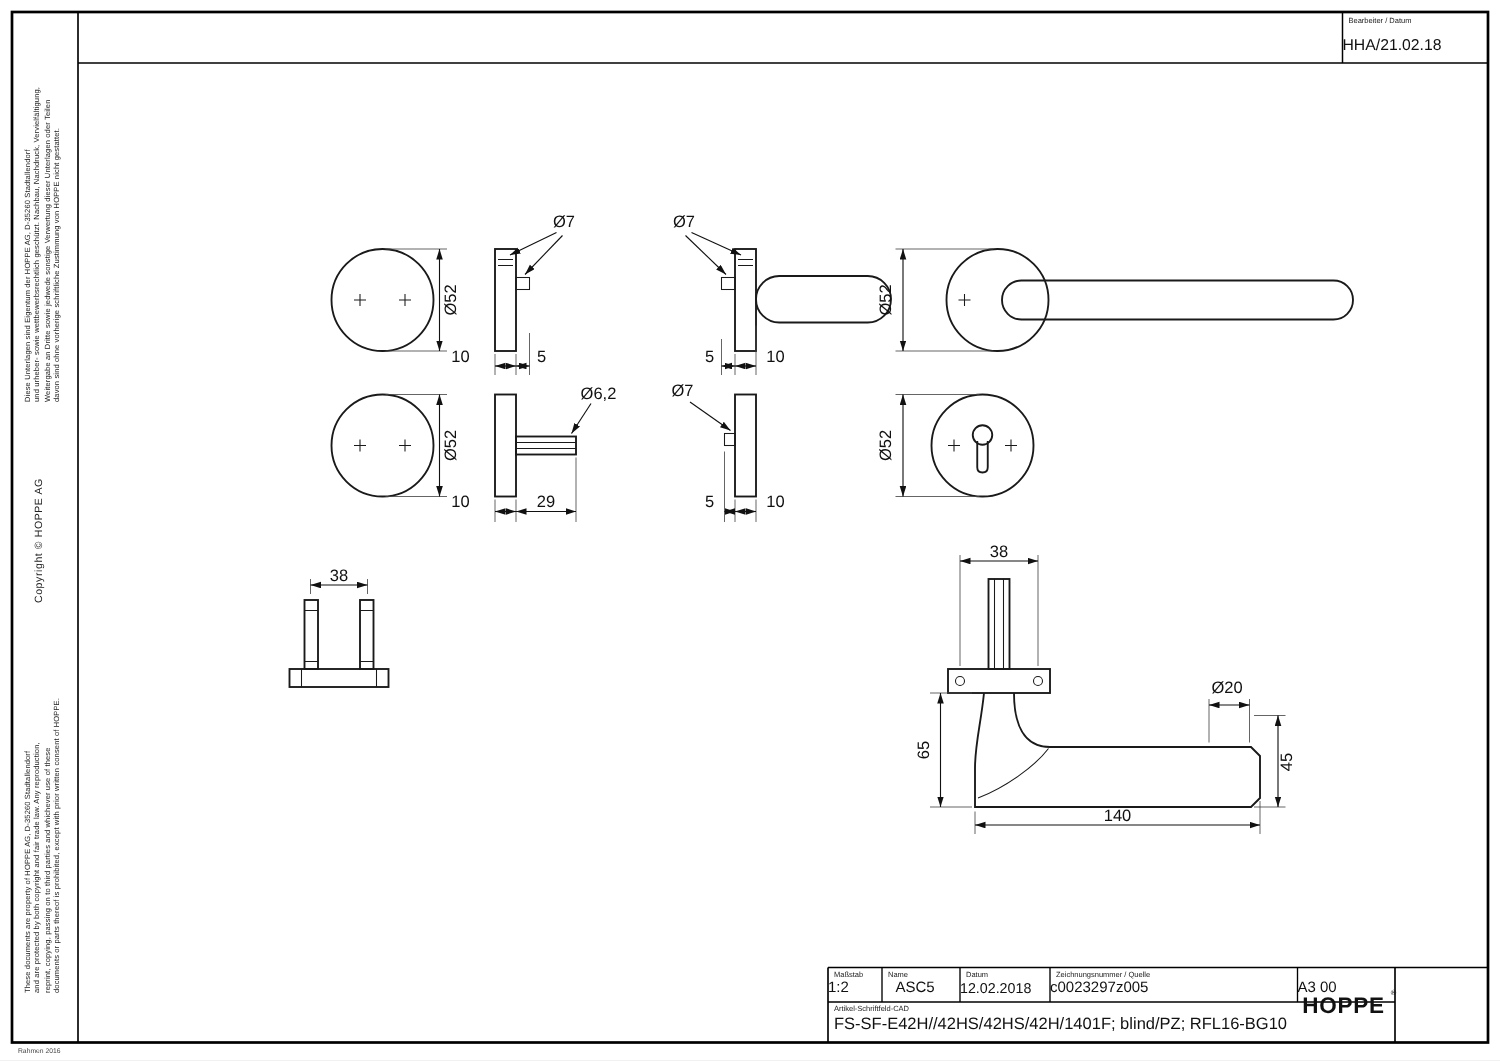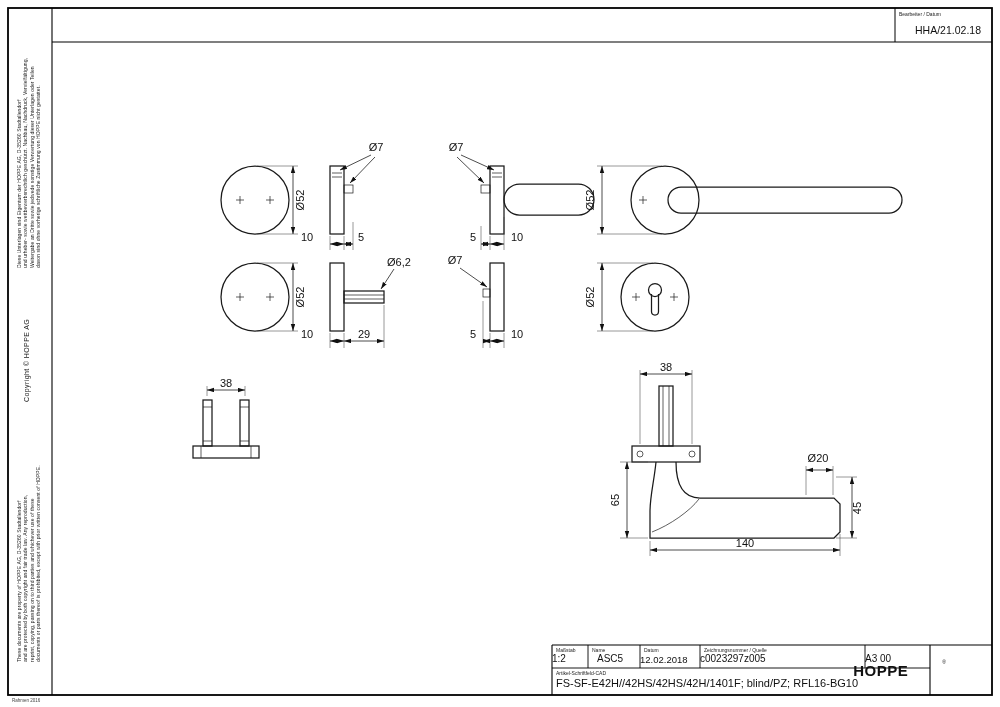--- a/index.html
+++ b/index.html
@@ -10,31 +10,31 @@
   
   .fr{stroke:#000;fill:none}
   .g {fill:none;stroke:#1a1a1a;stroke-width:1.25px}
   .g2{fill:none;stroke:#1a1a1a;stroke-width:.7px}
   .e {fill:none;stroke:#444;stroke-width:.55px}
   .d {fill:none;stroke:#111;stroke-width:.75px}
   .t {font-family:"Liberation Sans",sans-serif;font-size:11px;fill:#111}
   
   .hdr-title{left:60px;top:16px;font-size:15.5px;letter-spacing:.2px}
   .bearb-label{left:899px;top:11px;font-size:5px;color:#222}
-  .bearb-value{left:895px;top:24px;width:86px;text-align:right;font-size:10.5px}
+  .bearb-value{left:895px;top:24px;width:97px;text-align:left;font-size:10.5px}
   
   .rot{transform-origin:0 0;transform:rotate(-90deg)}
   .legal{font-size:5px;line-height:6.4px;color:#222;letter-spacing:.1px}
   .cpy{font-size:7px;color:#222;letter-spacing:.4px}
   .frame-note{left:12px;top:698px;font-size:4.5px;color:#444}
   
   .tb-label{font-size:5px;color:#222}
   .tb-value{font-size:10px}
   .c{text-align:left}
-  .logo-box{left:876px;top:645px;width:47px;height:50px;display:flex;align-items:center;justify-content:center;gap:17px}
+  .logo-box{left:876px;top:645px;width:47px;height:50px;display:flex;align-items:center;justify-content:center;gap:2px}
   .logo-text{font-size:15px;font-weight:bold;letter-spacing:.5px}
   .logo-reg{font-size:5px;align-self:flex-start;margin-top:14px}
 </style>
 </head>
 <body>
 
 <div class="page">
 
   <svg class="cv" width="1000" height="707">
     <defs>

